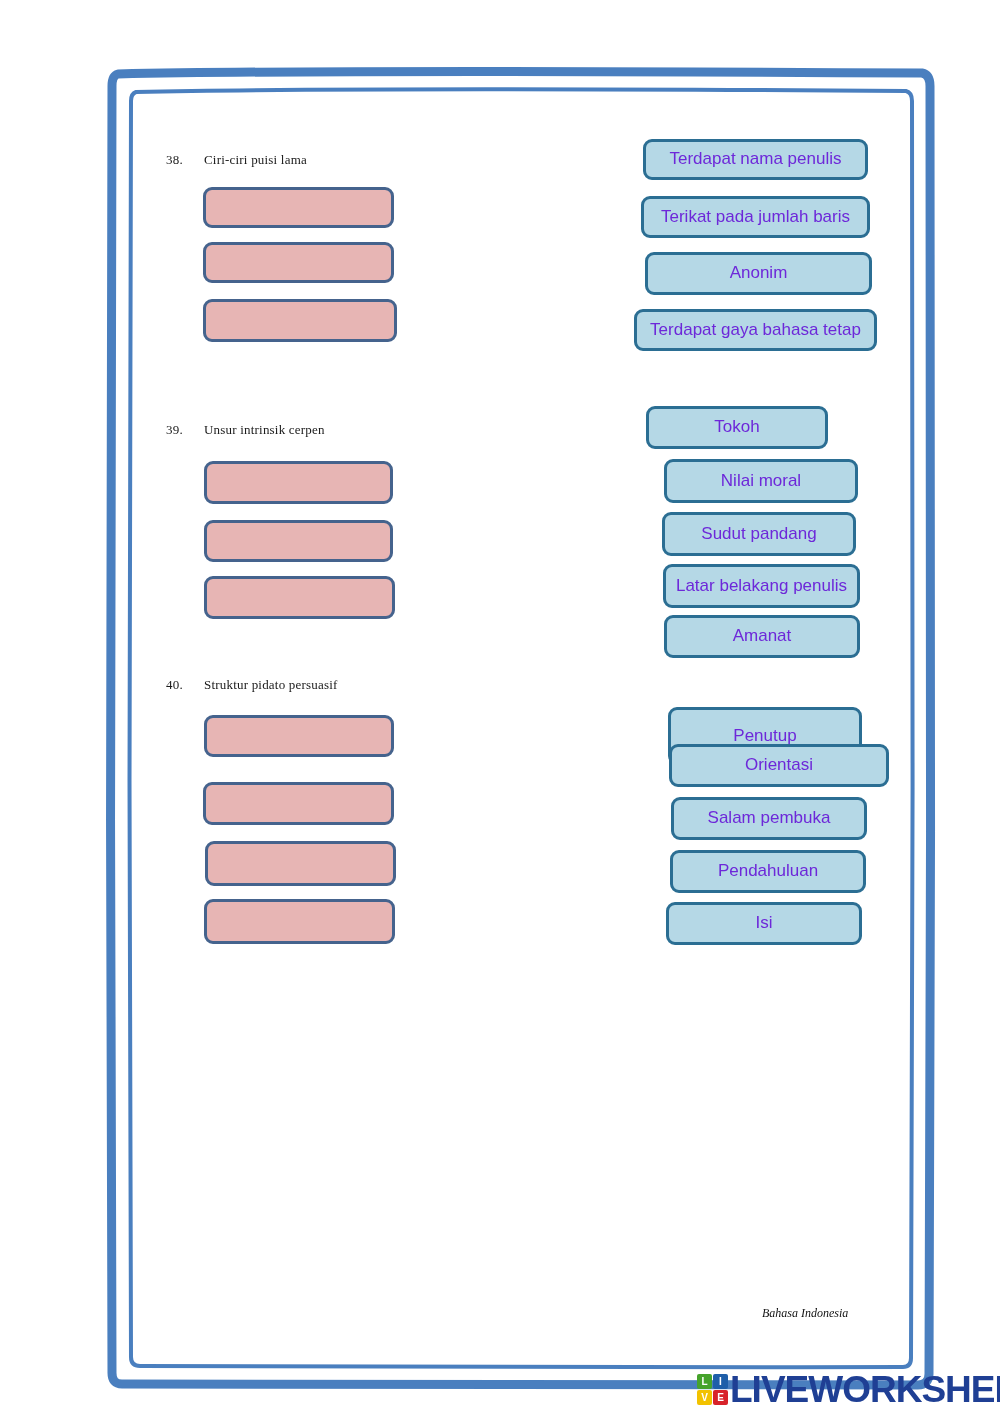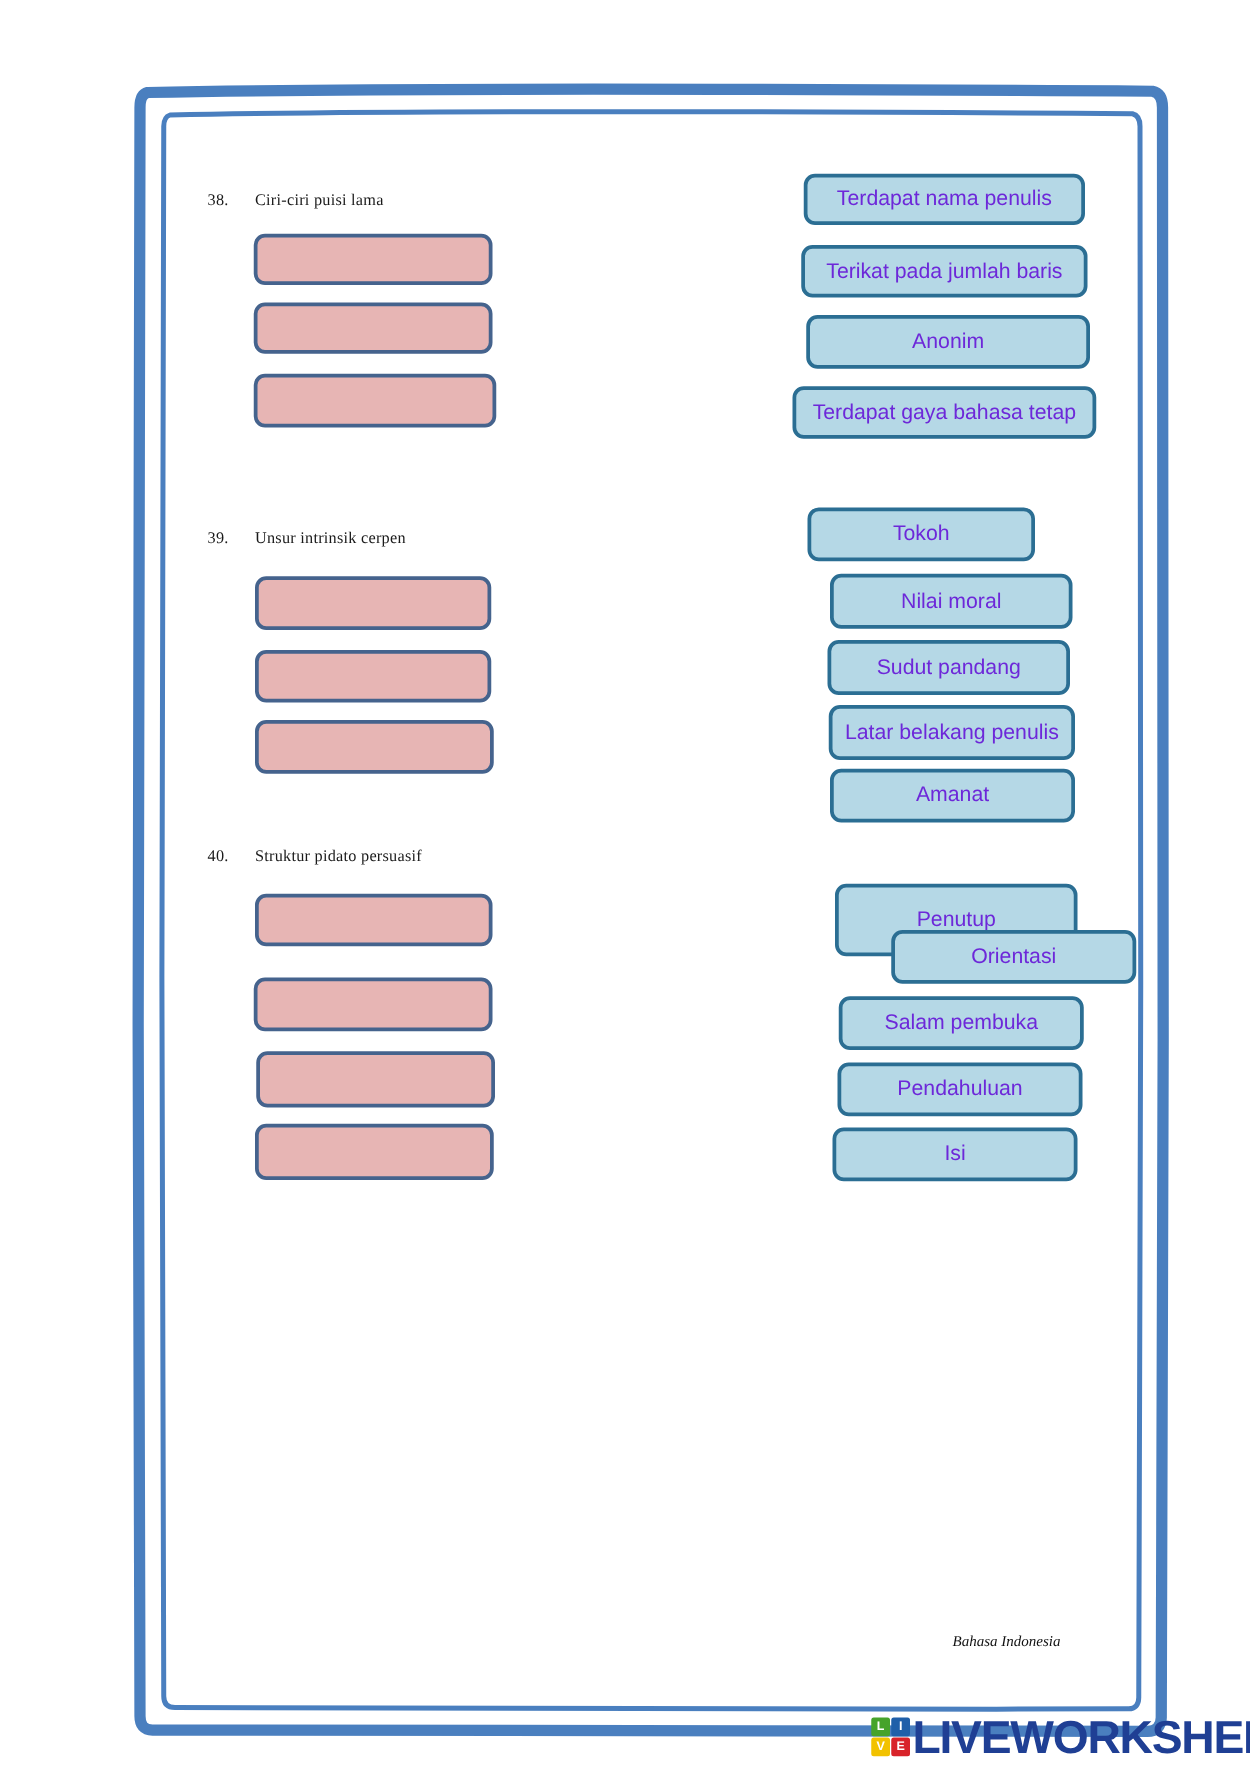--- a/index.html
+++ b/index.html
@@ -196,21 +196,21 @@
       <div class="q-title" style="left:166px; top:677px;">
         <span class="q-num">40.</span><span>Struktur pidato persuasif</span>
       </div>
 
       <div class="drop-box" style="left:204px; top:715px; width:190px; height:42px;"></div>
       <div class="drop-box" style="left:203px; top:782px; width:191px; height:43px;"></div>
       <div class="drop-box" style="left:205px; top:841px; width:191px; height:45px;"></div>
       <div class="drop-box" style="left:204px; top:899px; width:191px; height:45px;"></div>
 
       <div class="opt-box" style="left:668px; top:691px; width:194px; height:58px;margin-top:16px;">Penutup</div>
-      <div class="opt-box" style="left:669px; top:744px; width:196px; height:43px;margin-left:44px;">Orientasi</div>
+      <div class="opt-box" style="left:669px; top:744px; width:220px; height:43px;">Orientasi</div>
       <div class="opt-box" style="left:671px; top:797px; width:196px; height:43px;">Salam pembuka</div>
       <div class="opt-box" style="left:670px; top:850px; width:196px; height:43px;">Pendahuluan</div>
       <div class="opt-box" style="left:666px; top:902px; width:196px; height:43px;">Isi</div>
     </div>
 
     <div class="footer-subject">Bahasa Indonesia</div>
 
     <div class="lw-logo">
       <div class="lw-tiles">
         <span class="lw-tile lw-l">L</span>

